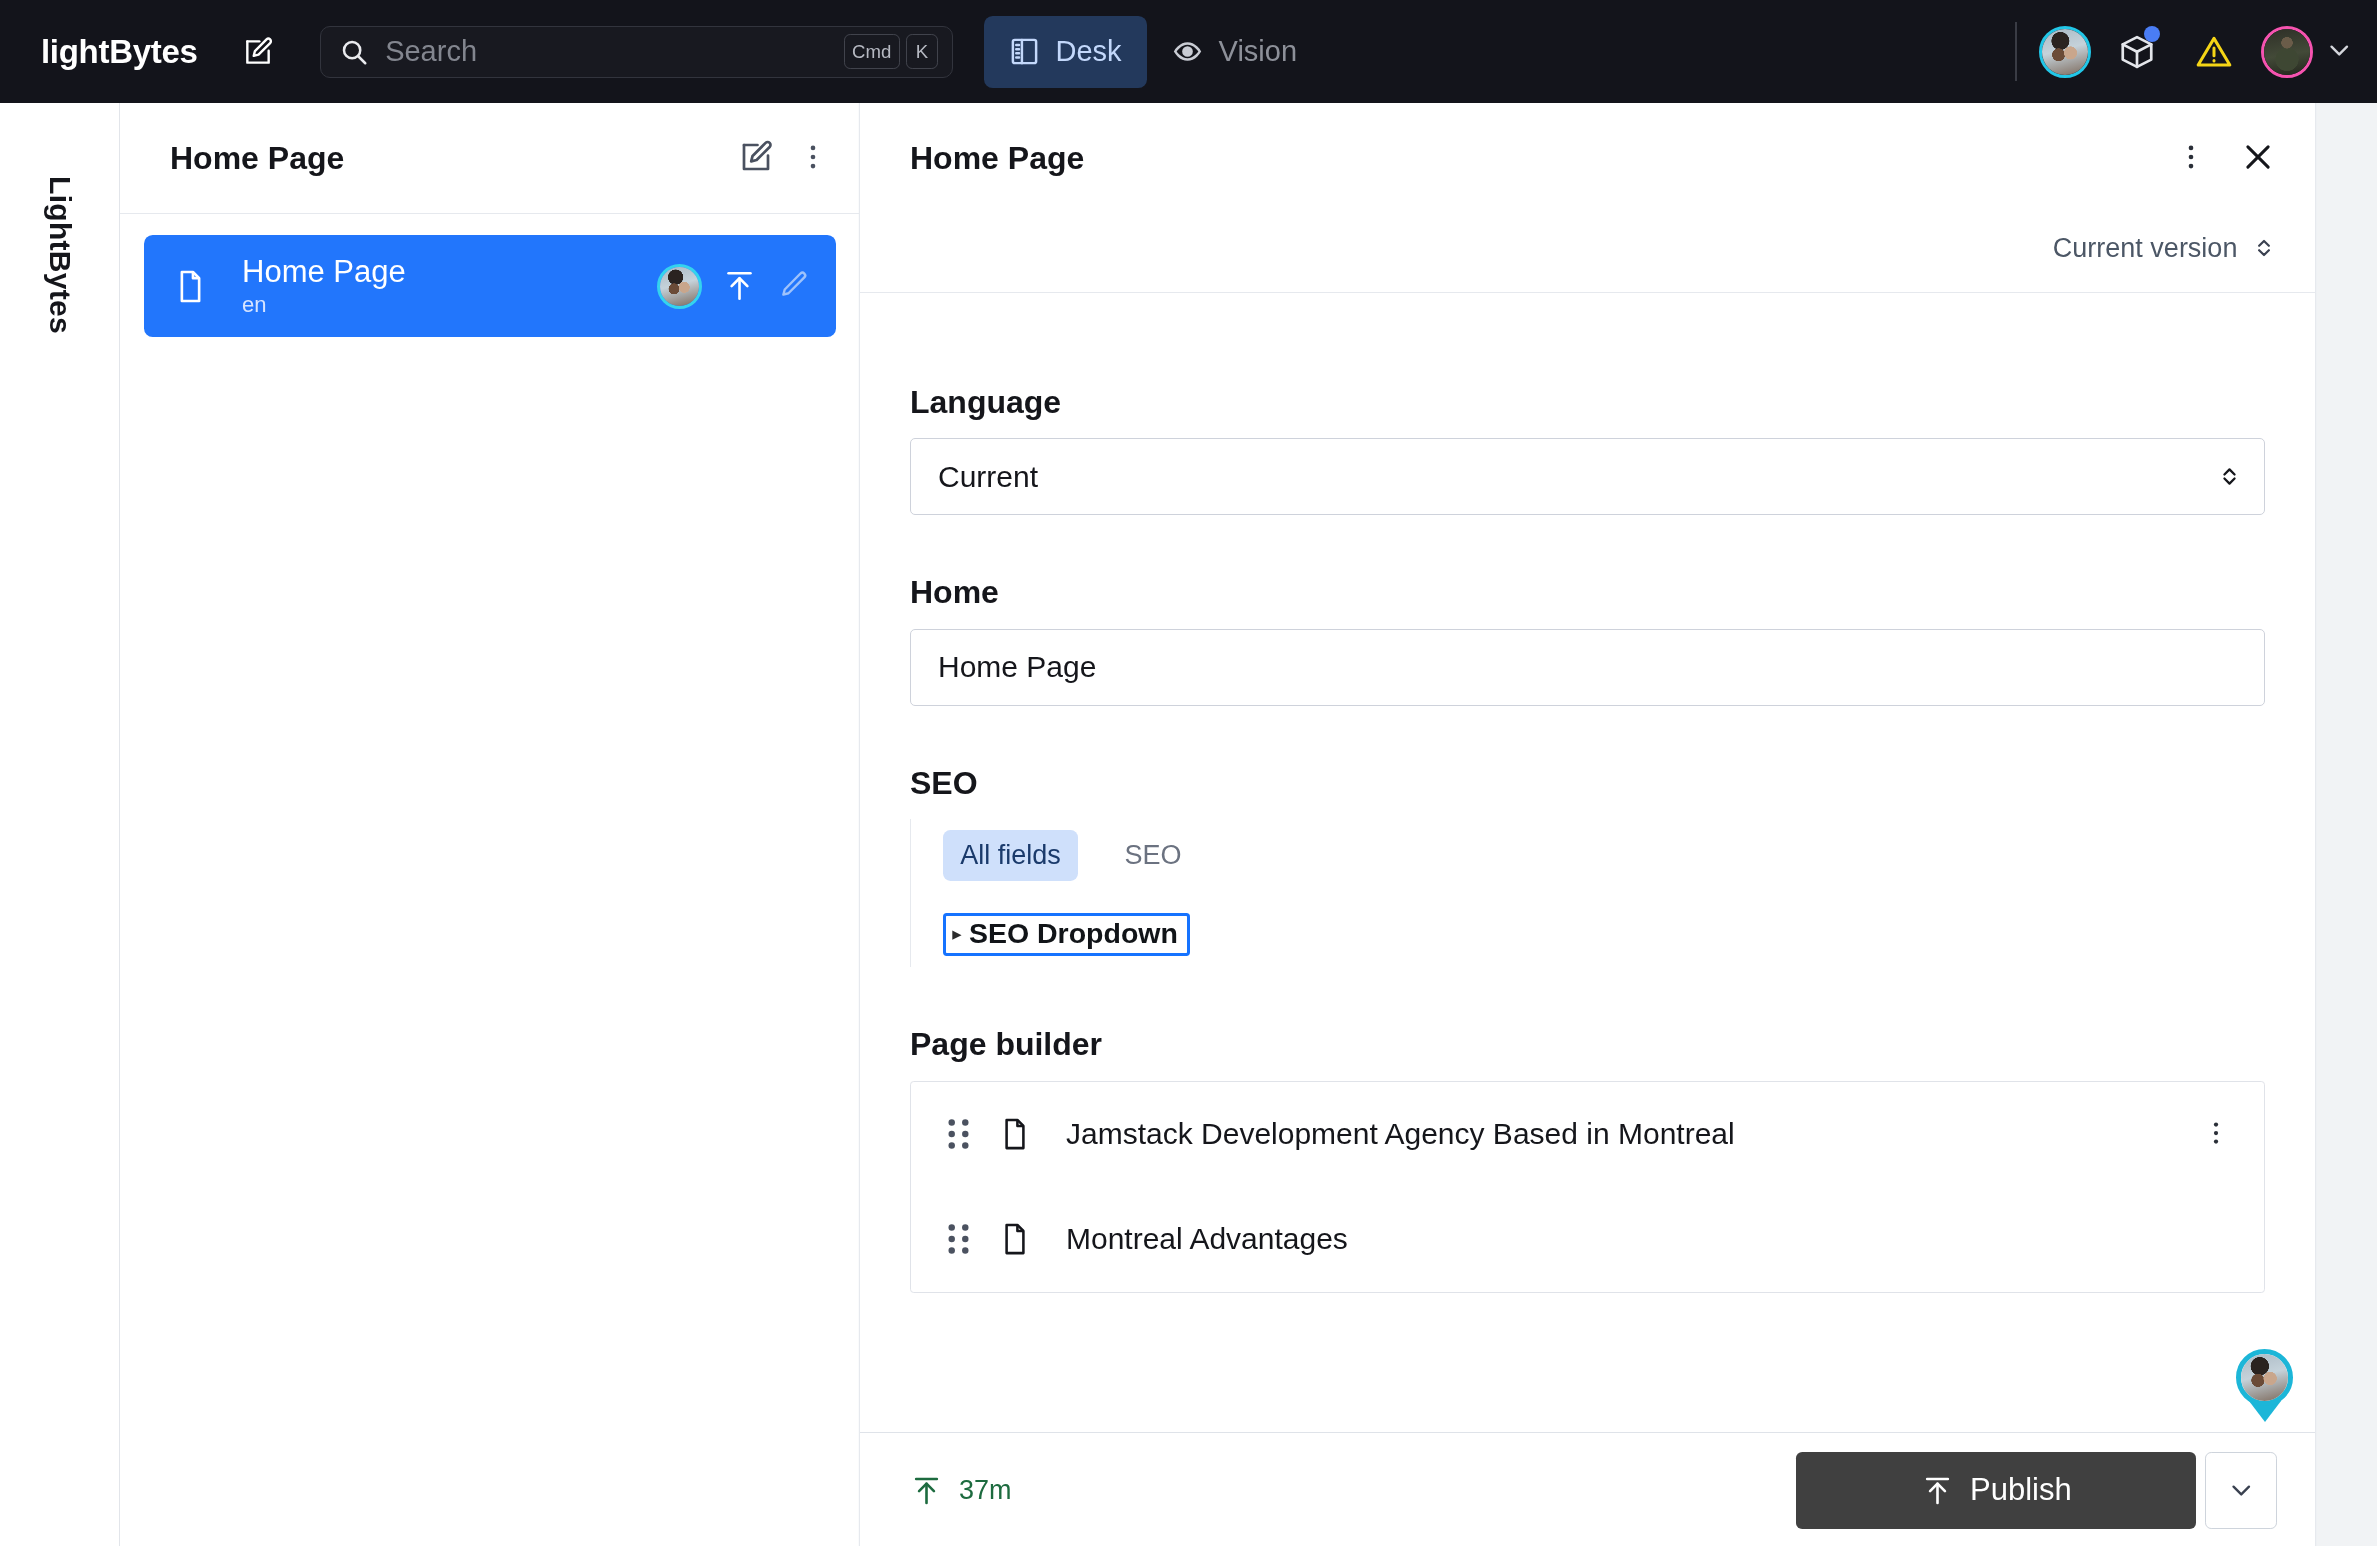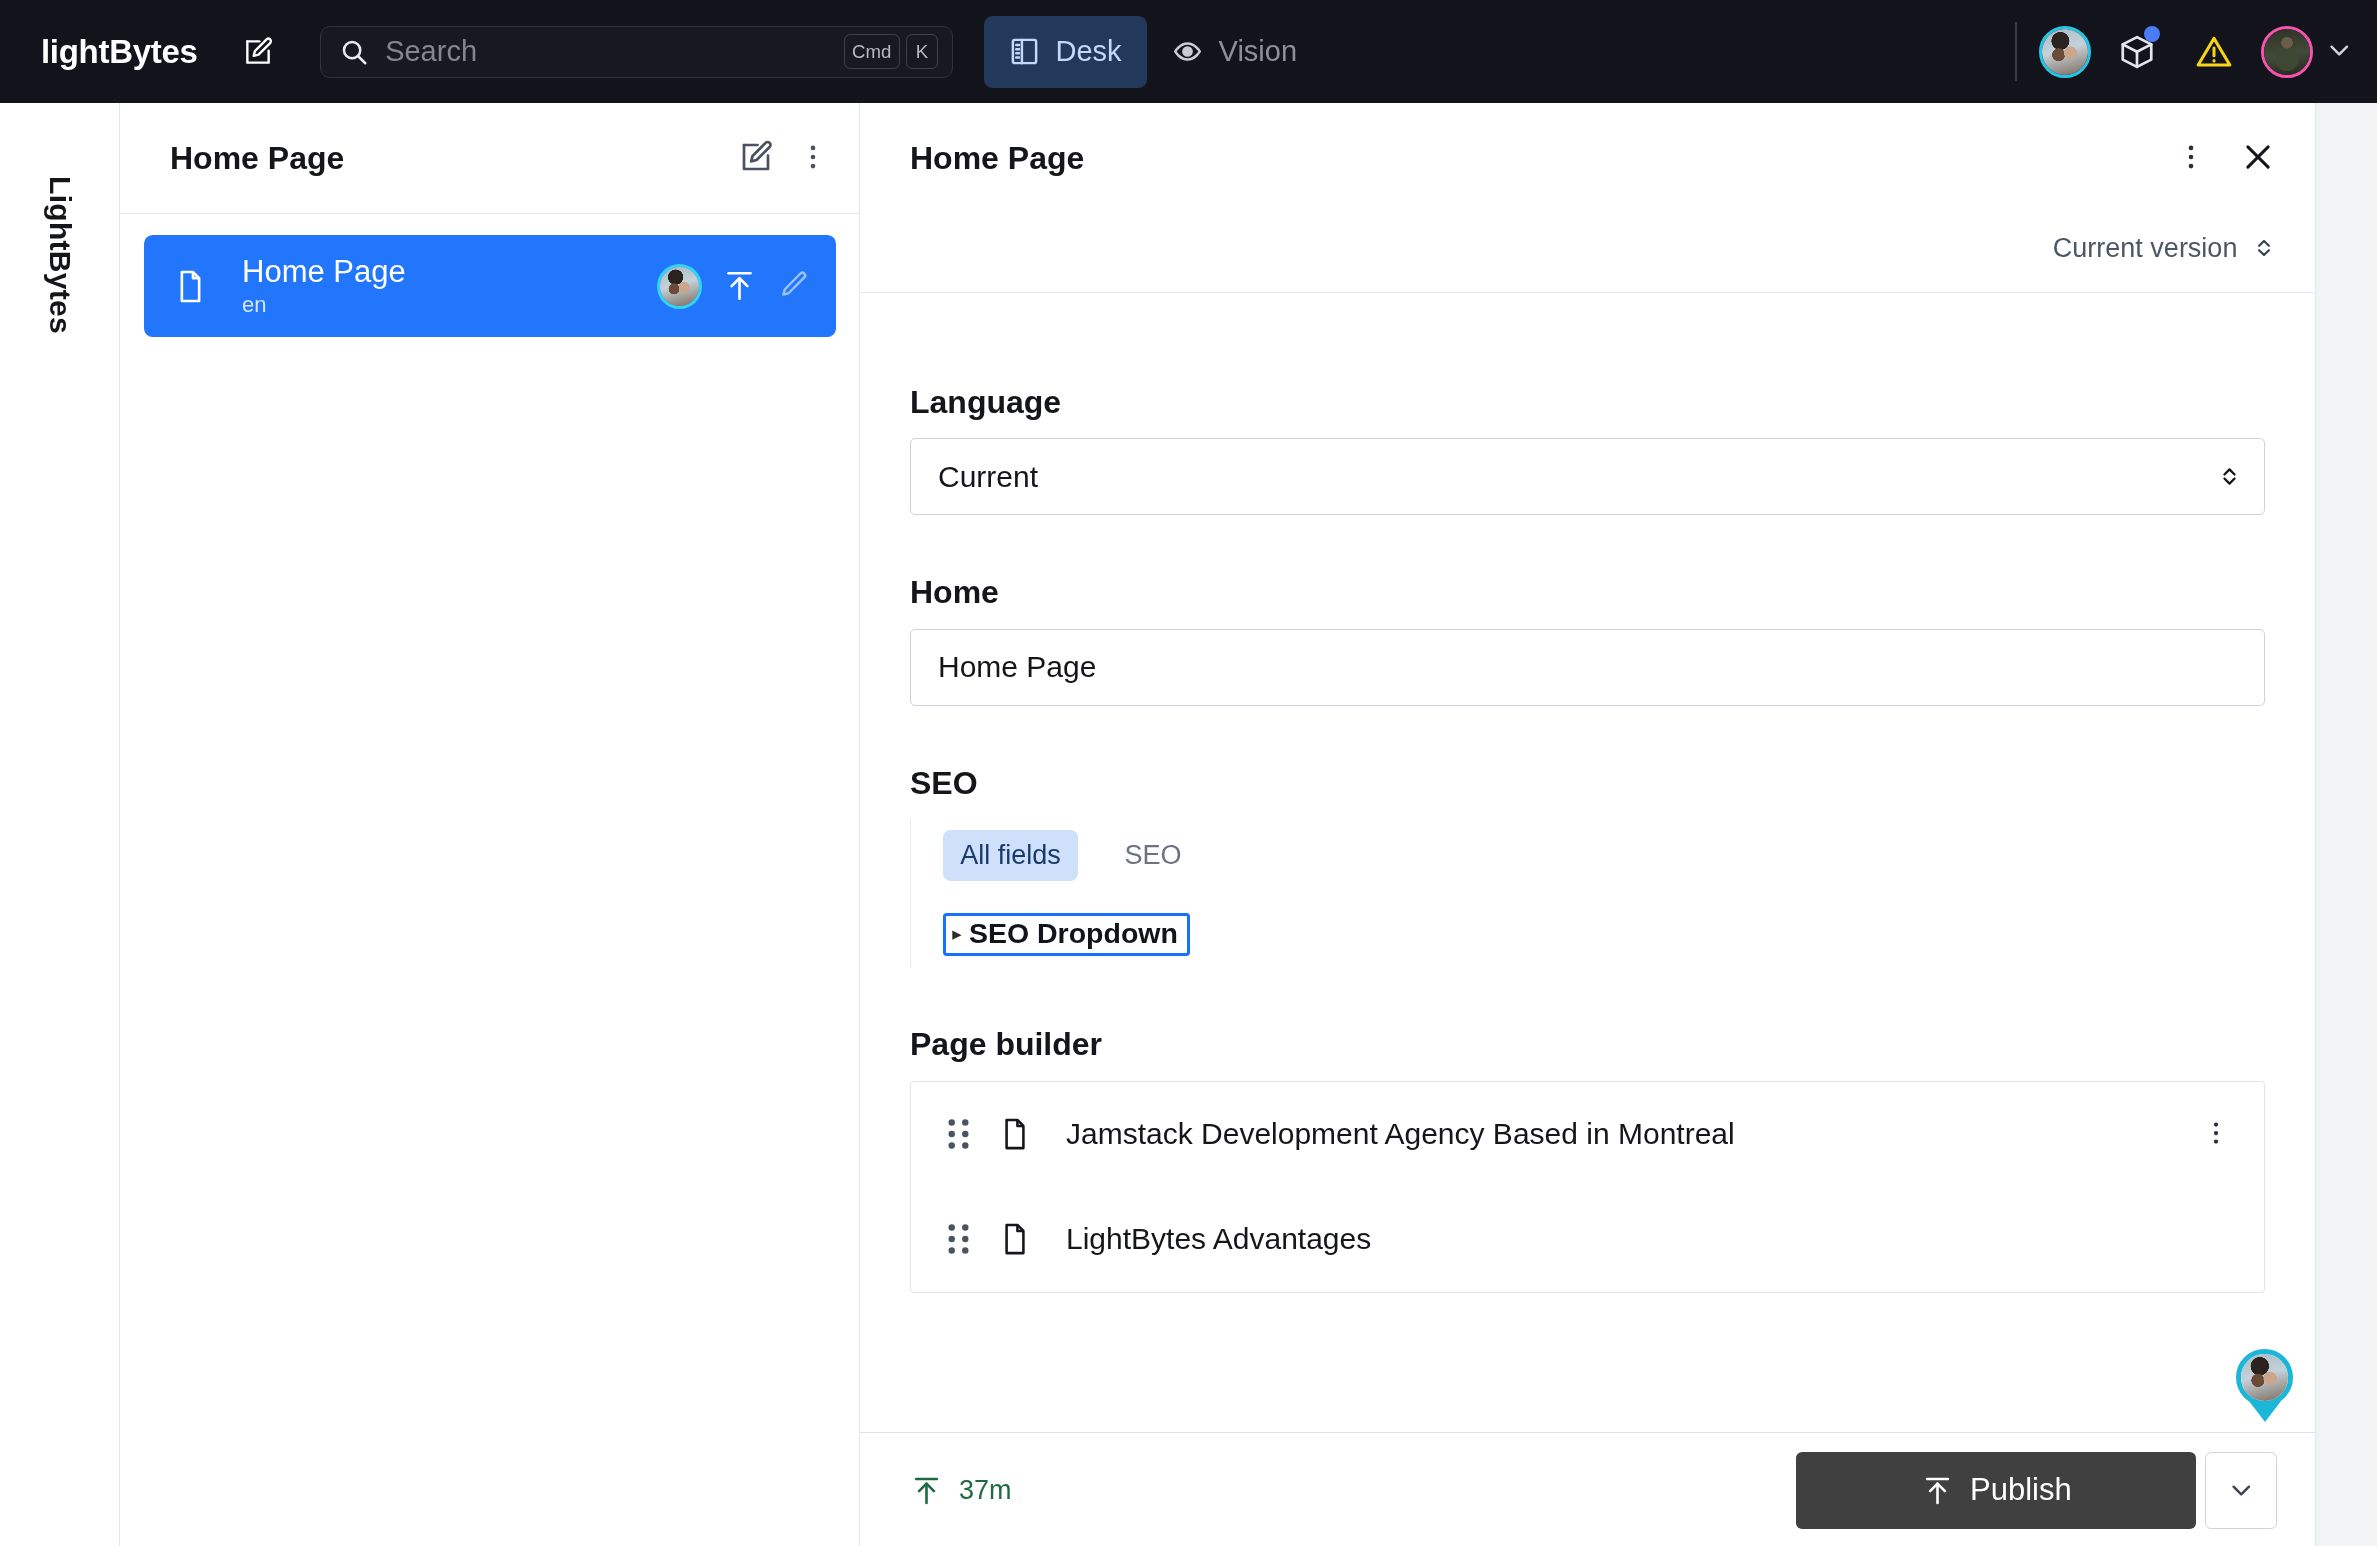--- a/index.html
+++ b/index.html
@@ -507,21 +507,21 @@
                 <circle cx="10.8" cy="3.6" r="1.8"></circle>
               <circle cx="3.2" cy="10" r="1.8"></circle>
                 <circle cx="10.8" cy="10" r="1.8"></circle>
               <circle cx="3.2" cy="16.4" r="1.8"></circle>
                 <circle cx="10.8" cy="16.4" r="1.8"></circle>
             </svg>
             <svg width="36" height="36" viewBox="0 0 24 24" fill="none" stroke="#15161b" stroke-width="1.7" stroke-linejoin="round" style="margin-left:26px">
               <path d="M13.6 2.6H6.4v18.8h11.2V6.6z"></path>
                 <path d="M13.6 2.6v4h4"></path>
             </svg>
-            <span class="pb-row-title">LightBytes Advantages</span>
+            <span class="pb-row-title">Montreal Advantages</span>
           </div>
 
         </div>
       </div>
 
       <div id="presence-pin">
         <div class="pin-tail"></div>
         <div class="pin-circle">
           <div class="av-photo-a"></div>
         </div>

